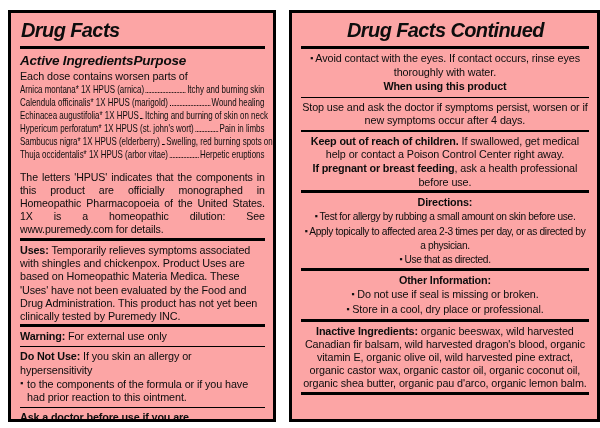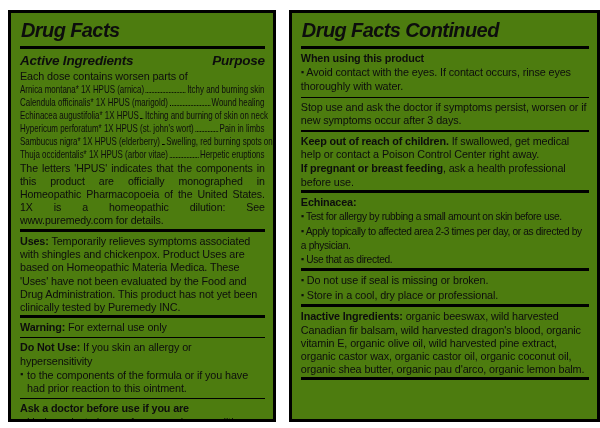--- a/index.html
+++ b/index.html
@@ -3,49 +3,49 @@
 <meta charset="utf-8">
 <style>
   html,body{margin:0;padding:0;}
   body{
     width:600px;height:428px;background:#ffffff;
     font-family:"Liberation Sans", sans-serif;color:#0d0d0d;
     -webkit-font-smoothing:antialiased;
   }
   .wrap{display:flex;gap:13px;padding:10px 0 0 8px;box-sizing:border-box;}
   .panel{
-    border:3px solid #000;background:#4d7c0f;box-sizing:border-box;
+    border:3px solid #000;background:#fca5a5;box-sizing:border-box;
     height:412px;padding:4px 8px 4px 9px;overflow:hidden;
   }
   .panel.left{width:289px;}
-  .panel.right{width:336px;}
+  .panel.right{width:336px;text-align:center;}
   .title{
     margin:0;font-size:20px;line-height:25px;font-weight:bold;font-style:italic;
     letter-spacing:-0.6px;padding:1px 0 2px 1px;
   }
   .rule{border:0;border-top:3px solid #000;margin:1px 0 3px;}
   .rule.thin{border-top-width:1.5px;margin:3px 0;}
   .rule.med{border-top-width:2px;margin:3px 0;}
   .ai-header{
-    display:flex;justify-content:space-between;align-items:baseline;
+    display:flex;align-items:baseline;
     font-weight:bold;font-style:italic;font-size:13.5px;padding:1px 0 2px;
     letter-spacing:-0.2px;
   }
   .intro{font-size:10.8px;line-height:13px;letter-spacing:-0.1px;}
   .ing-list{
     width:128%;transform:scaleX(0.78);transform-origin:left top;
     font-size:10.2px;letter-spacing:0;
   }
   .ing-row{display:flex;align-items:flex-end;line-height:13px;white-space:nowrap;}
   .ing-row .dots{
     flex:1 1 0;min-width:4px;border-bottom:1.6px dotted #000;
     margin:0 2px 3px 2px;height:0;
   }
   .hpus{
-    margin:1px 0 2px;font-size:10.6px;line-height:13px;text-align:justify;
+    margin:10px 0 2px;font-size:10.6px;line-height:13px;text-align:justify;
     letter-spacing:-0.1px;
   }
   .para{margin:0 0 1px;font-size:10.8px;line-height:13.2px;letter-spacing:-0.1px;}
   .para b{letter-spacing:-0.15px;}
   .tight{font-size:10.2px;letter-spacing:-0.35px;line-height:13px;}
   .hang{display:flex;}
   .hang .bullet{flex:0 0 auto;margin-right:4px;}
   .bullet{font-size:9px;position:relative;top:-1px;}
   .sp{white-space:pre;}
 </style>
@@ -121,37 +121,38 @@
     <div class="para hang">
       <span class="bullet">▪</span>
       <span>Taking any balm drug</span>
     </div>
   </section>
 
   <section class="panel right">
     <h1 class="title">Drug Facts Continued</h1>
     <hr class="rule">
 
+    <p class="para"><span class="bullet">▪</span><span class="sp"> </span><span>Avoid contact with the eyes. If contact occurs, rinse eyes thoroughly with water.</span></p>
     <p class="para"><b>When using this product</b></p>
-    <p class="para"><span class="bullet">▪</span><span class="sp"> </span><span>Avoid contact with the eyes. If contact occurs, rinse eyes thoroughly with water.</span></p>
     <hr class="rule thin">
 
-    <p class="para">Stop use and ask the doctor if symptoms persist, worsen or if new symptoms occur after 3 days.</p>
+    <p class="para">Stop use and ask the doctor if symptoms persist, worsen or if new symptoms occur after 4 days.</p>
     <hr class="rule med">
 
     <p class="para"><b>Keep out of reach of children.</b><span class="sp"> </span><span>If swallowed, get medical help or contact a Poison Control Center right away.</span></p>
     <p class="para"><b>If pregnant or breast feeding</b><span>, ask a health professional before use.</span></p>
     <hr class="rule">
 
-    <p class="para"><b>Echinacea:</b></p>
+    <p class="para"><b>Directions:</b></p>
     <p class="para tight"><span class="bullet">▪</span><span class="sp"> </span><span>Test for allergy by rubbing a small amount on skin before use.</span></p>
     <p class="para tight"><span class="bullet">▪</span><span class="sp"> </span><span>Apply topically to affected area 2-3 times per day, or as directed by a physician.</span></p>
     <p class="para tight"><span class="bullet">▪</span><span class="sp"> </span><span>Use that as directed.</span></p>
     <hr class="rule">
 
+    <p class="para"><b>Other Information:</b></p>
     <p class="para"><span class="bullet">▪</span><span class="sp"> </span><span>Do not use if seal is missing or broken.</span></p>
     <p class="para"><span class="bullet">▪</span><span class="sp"> </span><span>Store in a cool, dry place or professional.</span></p>
     <hr class="rule">
 
     <p class="para"><b>Inactive Ingredients:</b><span class="sp"> </span><span>organic beeswax, wild harvested Canadian fir balsam, wild harvested dragon's blood, organic vitamin E, organic olive oil, wild harvested pine extract, organic castor wax, organic castor oil, organic coconut oil, organic shea butter, organic pau d'arco, organic lemon balm.</span></p>
     <hr class="rule">
 
   </section>
 
 </div>

